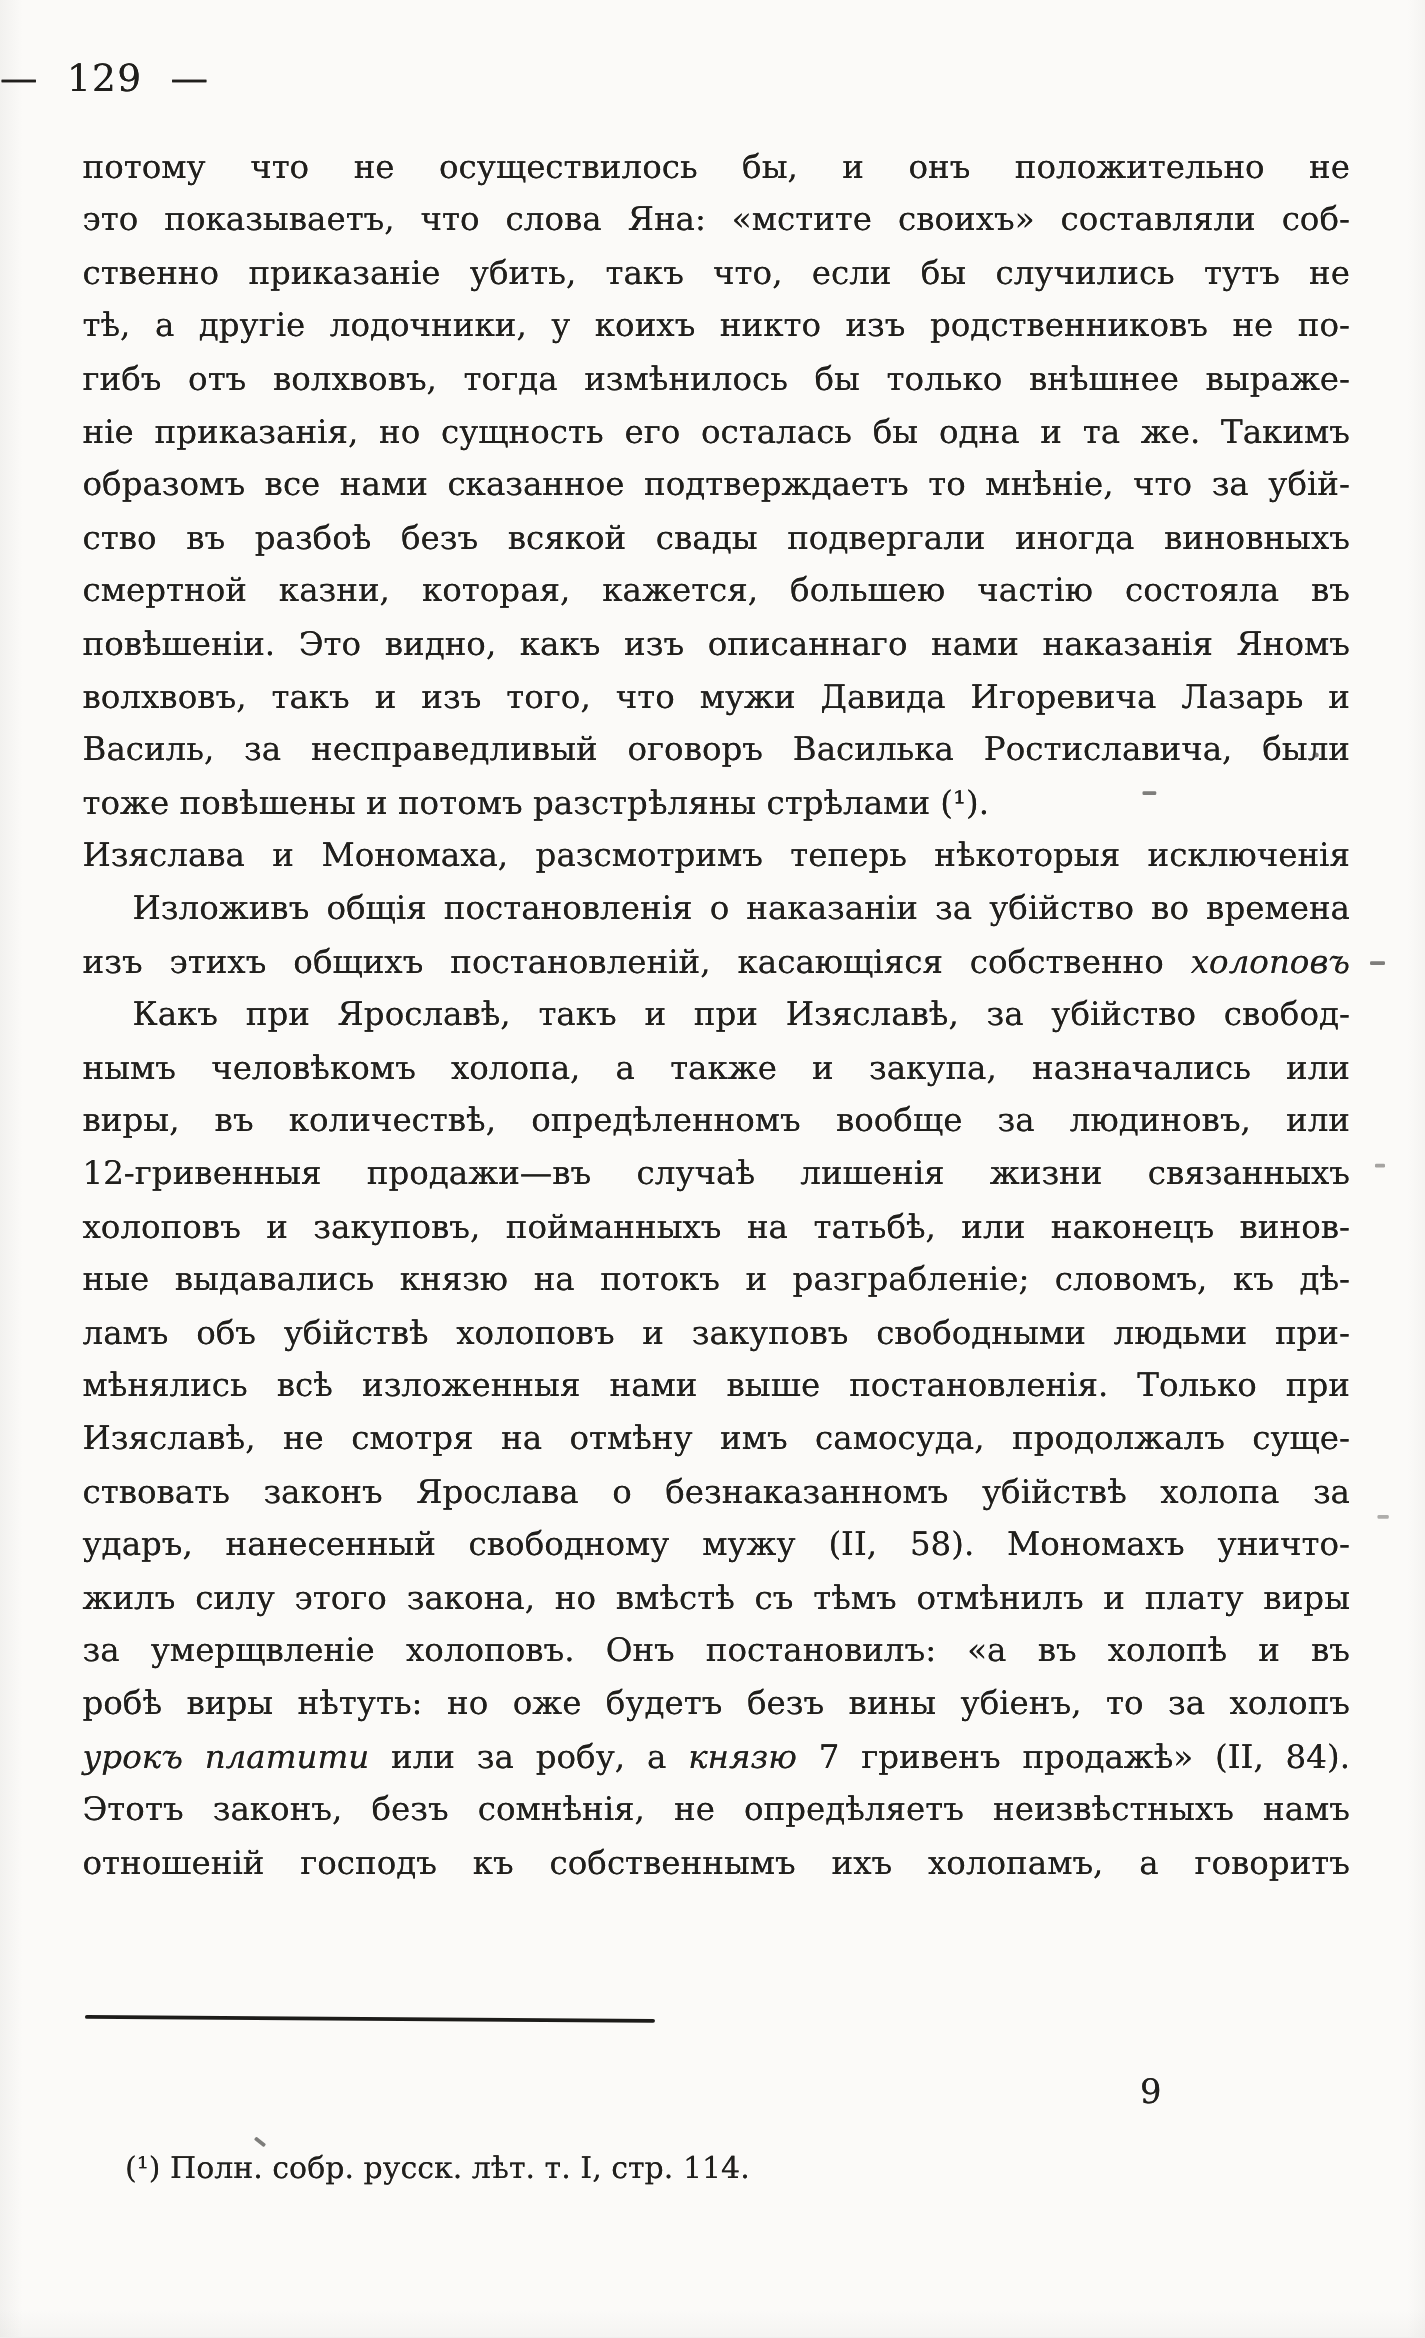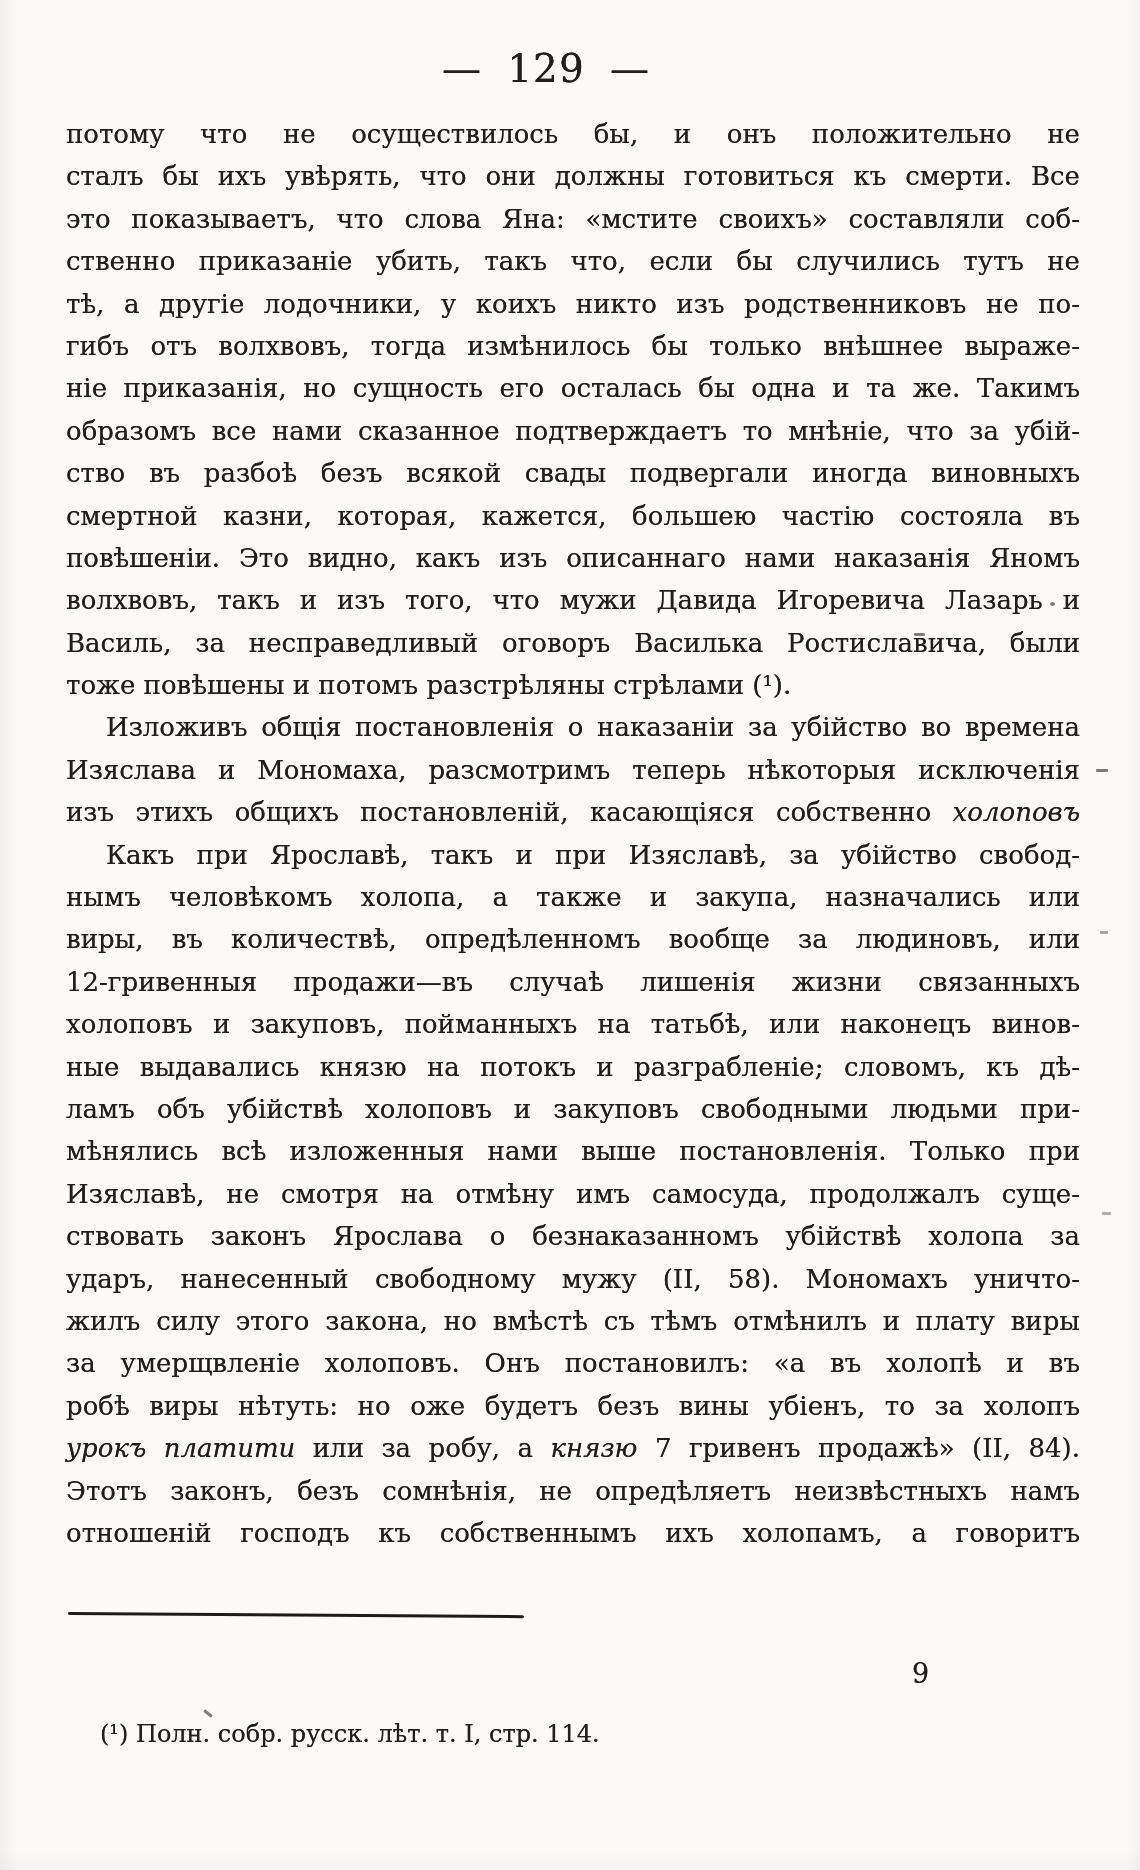--- a/index.html
+++ b/index.html
@@ -26,22 +26,21 @@
       linear-gradient(90deg, rgba(120,120,115,0.07) 0, rgba(0,0,0,0) 18px),
       linear-gradient(270deg, rgba(120,120,115,0.05) 0, rgba(0,0,0,0) 14px),
       linear-gradient(0deg, rgba(120,120,115,0.05) 0, rgba(0,0,0,0) 22px);
     pointer-events: none;
   }
   .pageno {
     position: absolute;
     top: 46px;
     left: 0;
     width: 1092px;
-    text-align: center;
-    font-size: 39px;
+    font-size: 30px;
     letter-spacing: 1px;
     word-spacing: 12px;
     text-shadow: 0 0 0.4px #201f1c;
   }
   .text-block {
     position: absolute;
     left: 66px;
     top: 113px;
     width: 1014px;
     font-size: 26px;
@@ -98,35 +97,34 @@
 </style>
 </head>
 <body>
 
 <div class="page">
 
   <div class="pageno">— 129 —</div>
 
   <div class="text-block">
       <div class="line"><span>потому что не осуществилось бы, и онъ положительно не</span></div>
-      <div class="line"><span>сталъ бы ихъ увѣрять, что они должны готовиться къ смерти. Все</span></div>
       <div class="line"><span>это показываетъ, что слова Яна: «мстите своихъ» составляли соб-</span></div>
       <div class="line"><span>ственно приказаніе убить, такъ что, если бы случились тутъ не</span></div>
       <div class="line"><span>тѣ, а другіе лодочники, у коихъ никто изъ родственниковъ не по-</span></div>
       <div class="line"><span>гибъ отъ волхвовъ, тогда измѣнилось бы только внѣшнее выраже-</span></div>
       <div class="line"><span>ніе приказанія, но сущность его осталась бы одна и та же. Такимъ</span></div>
       <div class="line"><span>образомъ все нами сказанное подтверждаетъ то мнѣніе, что за убій-</span></div>
       <div class="line"><span>ство въ разбоѣ безъ всякой свады подвергали иногда виновныхъ</span></div>
       <div class="line"><span>смертной казни, которая, кажется, большею частію состояла въ</span></div>
       <div class="line"><span>повѣшеніи. Это видно, какъ изъ описаннаго нами наказанія Яномъ</span></div>
       <div class="line"><span>волхвовъ, такъ и изъ того, что мужи Давида Игоревича Лазарь и</span></div>
       <div class="line"><span>Василь, за несправедливый оговоръ Василька Ростиславича, были</span></div>
       <div class="line endline"><span>тоже повѣшены и потомъ разстрѣляны стрѣлами (¹).</span></div>
+      <div class="line"><span>Изяслава и Мономаха, разсмотримъ теперь нѣкоторыя исключенія</span></div>
       <div class="line indent"><span>Изложивъ общія постановленія о наказаніи за убійство во времена</span></div>
-      <div class="line"><span>Изяслава и Мономаха, разсмотримъ теперь нѣкоторыя исключенія</span></div>
       <div class="line"><span>изъ этихъ общихъ постановленій, касающіяся собственно </span><span class="it">холоповъ</span></div>
       <div class="line indent"><span>Какъ при Ярославѣ, такъ и при Изяславѣ, за убійство свобод-</span></div>
       <div class="line"><span>нымъ человѣкомъ холопа, а также и закупа, назначались или</span></div>
       <div class="line"><span>виры, въ количествѣ, опредѣленномъ вообще за людиновъ, или</span></div>
       <div class="line"><span>12-гривенныя продажи—въ случаѣ лишенія жизни связанныхъ</span></div>
       <div class="line"><span>холоповъ и закуповъ, пойманныхъ на татьбѣ, или наконецъ винов-</span></div>
       <div class="line"><span>ные выдавались князю на потокъ и разграбленіе; словомъ, къ дѣ-</span></div>
       <div class="line"><span>ламъ объ убійствѣ холоповъ и закуповъ свободными людьми при-</span></div>
       <div class="line"><span>мѣнялись всѣ изложенныя нами выше постановленія. Только при</span></div>
       <div class="line"><span>Изяславѣ, не смотря на отмѣну имъ самосуда, продолжалъ суще-</span></div>

